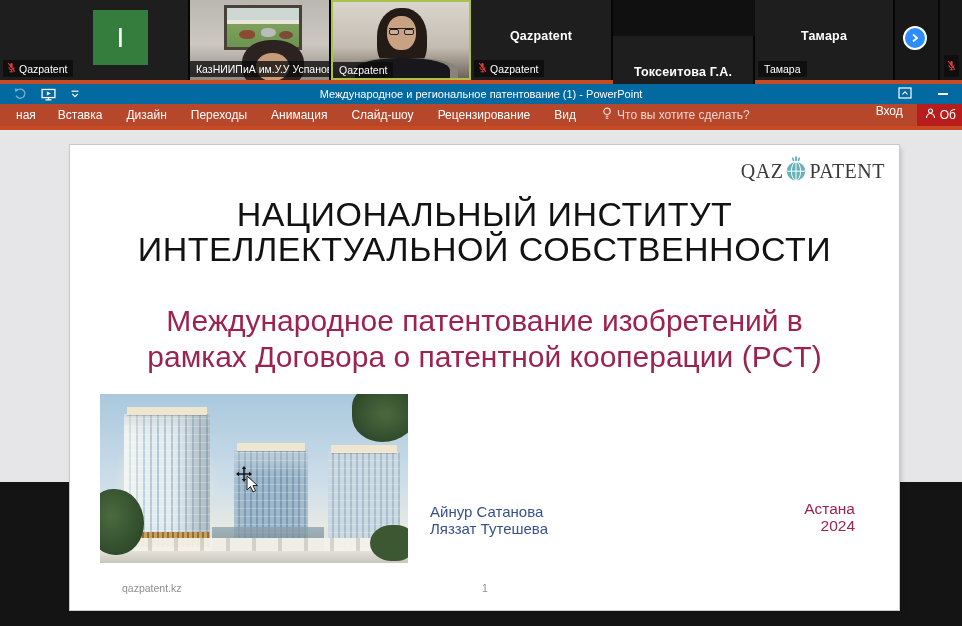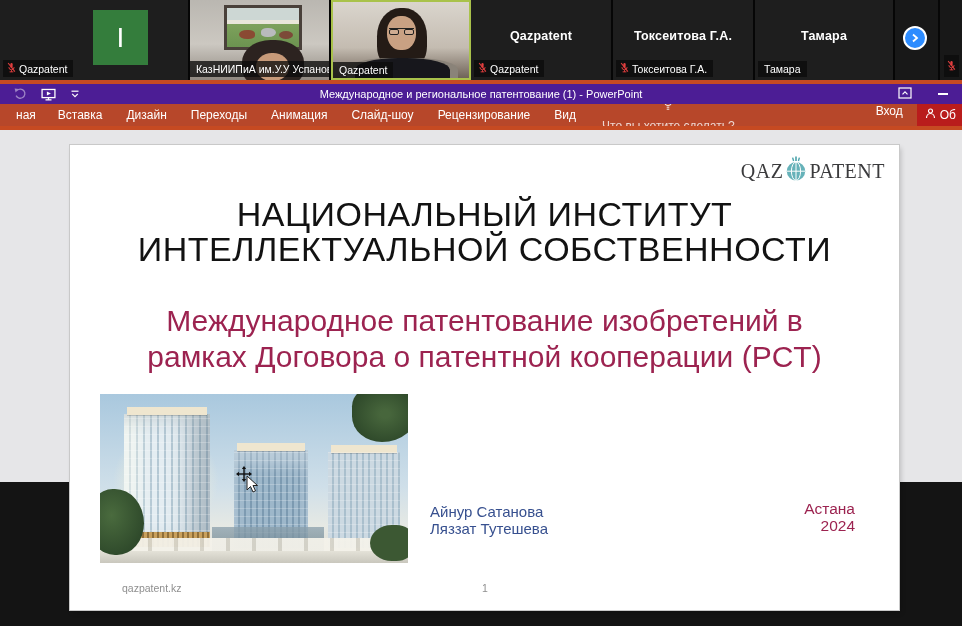--- a/index.html
+++ b/index.html
@@ -3,21 +3,21 @@
 <meta charset="utf-8">
 <style>
   * { margin:0; padding:0; box-sizing:border-box; }
   html,body { background:#000; }
   body { font-family:"Liberation Sans", sans-serif; }
   .screen { position:relative; width:962px; height:626px; overflow:hidden; background:#141414; }
 
   
   .video-strip { position:relative; display:flex; height:80px; background:#101010; }
   .tile { position:relative; height:80px; overflow:hidden; border-right:2px solid #060606; background:#1e1e1e; }
-  .w1{width:190px;} .w2{width:141px;} .w3{width:140px;} .w4{width:142px;} .w5{width:142px;} .w6{width:140px;} .w7{width:67px; border-right:none; background:#181818;}
+  .w1{width:190px;} .w2{width:141px;} .w3{width:140px;} .w4{width:142px;} .w5{width:142px;margin-top:36px;} .w6{width:140px;} .w7{width:67px; border-right:none; background:#181818;}
   .tile.active { border:2px solid #a9c24b; }
   .center-name { position:absolute; top:45%; left:0; right:0; transform:translateY(-50%); text-align:center; font-weight:bold; font-size:12.5px; color:#fff; letter-spacing:.2px; }
   .name-chip { position:absolute; left:3px; bottom:3px; display:flex; align-items:center; gap:3px; background:rgba(12,12,12,.78); color:#fff; font-size:10.5px; padding:2px 6px 2px 4px; white-space:nowrap; }
   .name-chip.noicon { padding-left:6px; }
   .avatar-box { position:absolute; left:93px; top:10px; width:55px; height:55px; background:#347d3c; display:flex; align-items:center; justify-content:center; }
   .avatar-box span { color:#fff; font-size:28px; font-weight:400; }
 
   
   .scene2 { position:absolute; inset:0; background:linear-gradient(180deg,#bab7b1 0%,#ccc8c1 55%,#8f8880 100%); }
   .painting { position:absolute; left:34px; top:5px; width:78px; height:45px; border:3px solid #49403a;
@@ -35,31 +35,31 @@
   .glasses3 { position:absolute; left:56px; top:26px; width:25px; height:7px; border-top:1.5px solid #20201f; display:flex; justify-content:space-between; }
   .glasses3 i { width:10px; height:6px; border:1.3px solid #20201f; border-radius:2px; background:rgba(255,255,255,.12); }
   .body3 { position:absolute; left:22px; bottom:-6px; width:95px; height:26px; background:#17171c; border-radius:45% 45% 0 0; box-shadow:-8px 0 0 #8a8379, 8px 0 0 #8a8379; }
 
   .t7-divider { position:absolute; left:43px; top:0; bottom:0; width:2px; background:#070707; }
   .next-btn { position:absolute; left:8px; top:26px; width:24px; height:24px; border-radius:50%; background:#2d8cff; border:2px solid #fff; display:flex; align-items:center; justify-content:center; cursor:pointer; }
   .mini-chip { position:absolute; left:49px; bottom:3px; background:rgba(12,12,12,.78); padding:2px 3px; }
 
   
   .accent { height:4px; background:#c64a22; }
-  .titlebar { position:relative; height:20px; background:#4c1d95; display:flex; align-items:center; color:#fff; }
+  .titlebar { position:relative; height:20px; background:#0369a1; display:flex; align-items:center; color:#fff; }
   .qa-icons { position:absolute; left:0; top:0; bottom:0; display:flex; align-items:center; }
   .qa-icons .ic { margin-left:14px; display:flex; align-items:center; }
   .win-title { position:absolute; left:0; right:0; text-align:center; font-size:11px; color:#fff; }
   .win-controls { position:absolute; right:0; top:0; bottom:0; display:flex; align-items:center; gap:26px; padding-right:14px; }
   .min-bar { width:10px; height:2px; background:#fff; }
 
   .ribbon { position:relative; height:22px; background:#b7472a; display:flex; align-items:center; color:#fff; font-size:12px; overflow:hidden; }
   .rtab { padding:0 12px; white-space:nowrap; cursor:pointer; }
   .rtab.partial { padding:0 10px 0 16px; }
-  .tellme { display:flex; align-items:center; gap:5px; margin-left:14px; color:rgba(255,255,255,.78); white-space:nowrap; cursor:text;flex-direction:column; }
+  .tellme { display:flex; align-items:center; gap:5px; margin-left:14px; color:rgba(255,255,255,.78); white-space:nowrap; cursor:text; }
   .ribbon-right { margin-left:auto; display:flex; align-items:flex-start; height:100%; }
   .signin { margin-right:14px; cursor:pointer; }
   .share-btn { display:flex; align-items:center; gap:4px; background:#b91c1c; height:100%; padding:0 6px 0 8px; cursor:pointer; white-space:nowrap; }
 
   
   .slide-area { position:relative; height:352px; background:#e6e6e8; }
   .slide { position:absolute; left:70px; top:15px; width:829px; height:465px; background:#fff; box-shadow:0 0 0 1px #c9c9c9, 2px 3px 5px rgba(0,0,0,.18); }
 
   .logo { position:absolute; top:11px; right:14px; display:flex; align-items:center; font-family:"Liberation Serif", serif; font-size:20px; letter-spacing:.5px; color:#3b3b3d; }
   .logo svg { margin:0 1px; }

